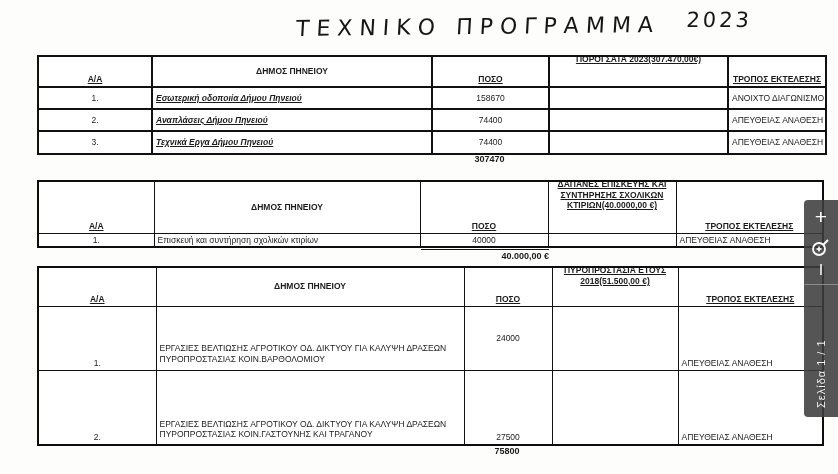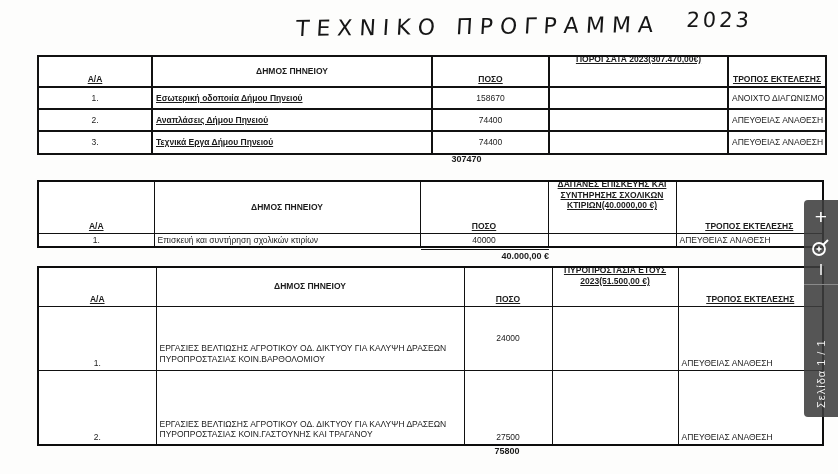--- a/index.html
+++ b/index.html
@@ -20,21 +20,21 @@
   table.doc th, table.doc td { border: 1.5px solid #111; font-size: 8.5px; overflow: hidden;
               padding: 1px 3px; line-height: 1.25; }
   table.doc { border: 2px solid #0d0d0d; }
   table.t1 th, table.t1 td { border-width: 2px; }
   th { font-weight: bold; }
   .u { text-decoration: underline; }
   .ctr { text-align: center; }
   .vbot { vertical-align: bottom; }
   .vmid { vertical-align: middle; }
   .vtop { vertical-align: top; }
-  .desc-strong { font-weight: bold; text-decoration: underline; font-size: 9px; }
+  .desc-strong { font-weight: bold; text-decoration: underline; font-size: 9px; font-style: italic; }
   .clip-top { position: relative; top: -4px; display: block; }
   .method-cell { font-size: 8px; white-space: nowrap; margin-top: 8px; }
   .num-cell { font-size: 9px; }
   .hdr-wrap { word-wrap: break-word; }
 
   
   .total { position: absolute; font-weight: bold; font-size: 9px; text-align: center; }
   .total-rule { border-top: 1.5px solid #111; padding-top: 1px; }
 
   
@@ -95,21 +95,21 @@
     </tr>
     <tr style="height:23px">
       <td class="ctr vmid num-cell">3.</td>
       <td class="vmid desc-strong">Τεχνικά Εργα Δήμου Πηνειού</td>
       <td class="ctr vmid num-cell">74400</td>
       <td></td>
       <td class="vmid method-cell">ΑΠΕΥΘΕΙΑΣ ΑΝΑΘΕΣΗ</td>
     </tr>
   </tbody>
     </table>
-  <div class="total" style="left:408px; top:154px; width:117px;">307470</div>
+  <div class="total" style="left:431px; top:154px; width:117px;">307470</div>
 
   <table class="doc t2" style="left:37px; top:180px; width:785px;">
     <colgroup>
         <col style="width:116px">
         <col style="width:266px">
         <col style="width:128px">
         <col style="width:128px">
         <col style="width:147px">
       </colgroup>
     <tbody>
@@ -140,21 +140,21 @@
         <col style="width:88px">
         <col style="width:126px">
         <col style="width:145px">
       </colgroup>
     <tbody>
         <tr style="height:39px">
       <th class="ctr vbot u">Α/Α</th>
       <th class="ctr vmid">ΔΗΜΟΣ ΠΗΝΕΙΟΥ</th>
       <th class="ctr vbot u">ΠΟΣΟ</th>
       <th class="vtop u hdr-wrap">
-            <span class="clip-top">ΠΥΡΟΠΡΟΣΤΑΣΙΑ ΕΤΟΥΣ 2023(51.500,00 €)</span>
+            <span class="clip-top">ΠΥΡΟΠΡΟΣΤΑΣΙΑ ΕΤΟΥΣ 2018(51.500,00 €)</span>
           </th>
       <th class="ctr vbot u">ΤΡΟΠΟΣ ΕΚΤΕΛΕΣΗΣ</th>
     </tr>
     <tr style="height:64px">
       <td class="ctr vbot num-cell">1.</td>
       <td class="vbot" style="padding-bottom:5px">ΕΡΓΑΣΙΕΣ ΒΕΛΤΙΩΣΗΣ ΑΓΡΟΤΙΚΟΥ ΟΔ. ΔΙΚΤΥΟΥ ΓΙΑ ΚΑΛΥΨΗ ΔΡΑΣΕΩΝ ΠΥΡΟΠΡΟΣΤΑΣΙΑΣ ΚΟΙΝ.ΒΑΡΘΟΛΟΜΙΟΥ</td>
       <td class="ctr vmid num-cell">24000</td>
       <td></td>
       <td class="vbot method-cell">ΑΠΕΥΘΕΙΑΣ ΑΝΑΘΕΣΗ</td>
     </tr>

